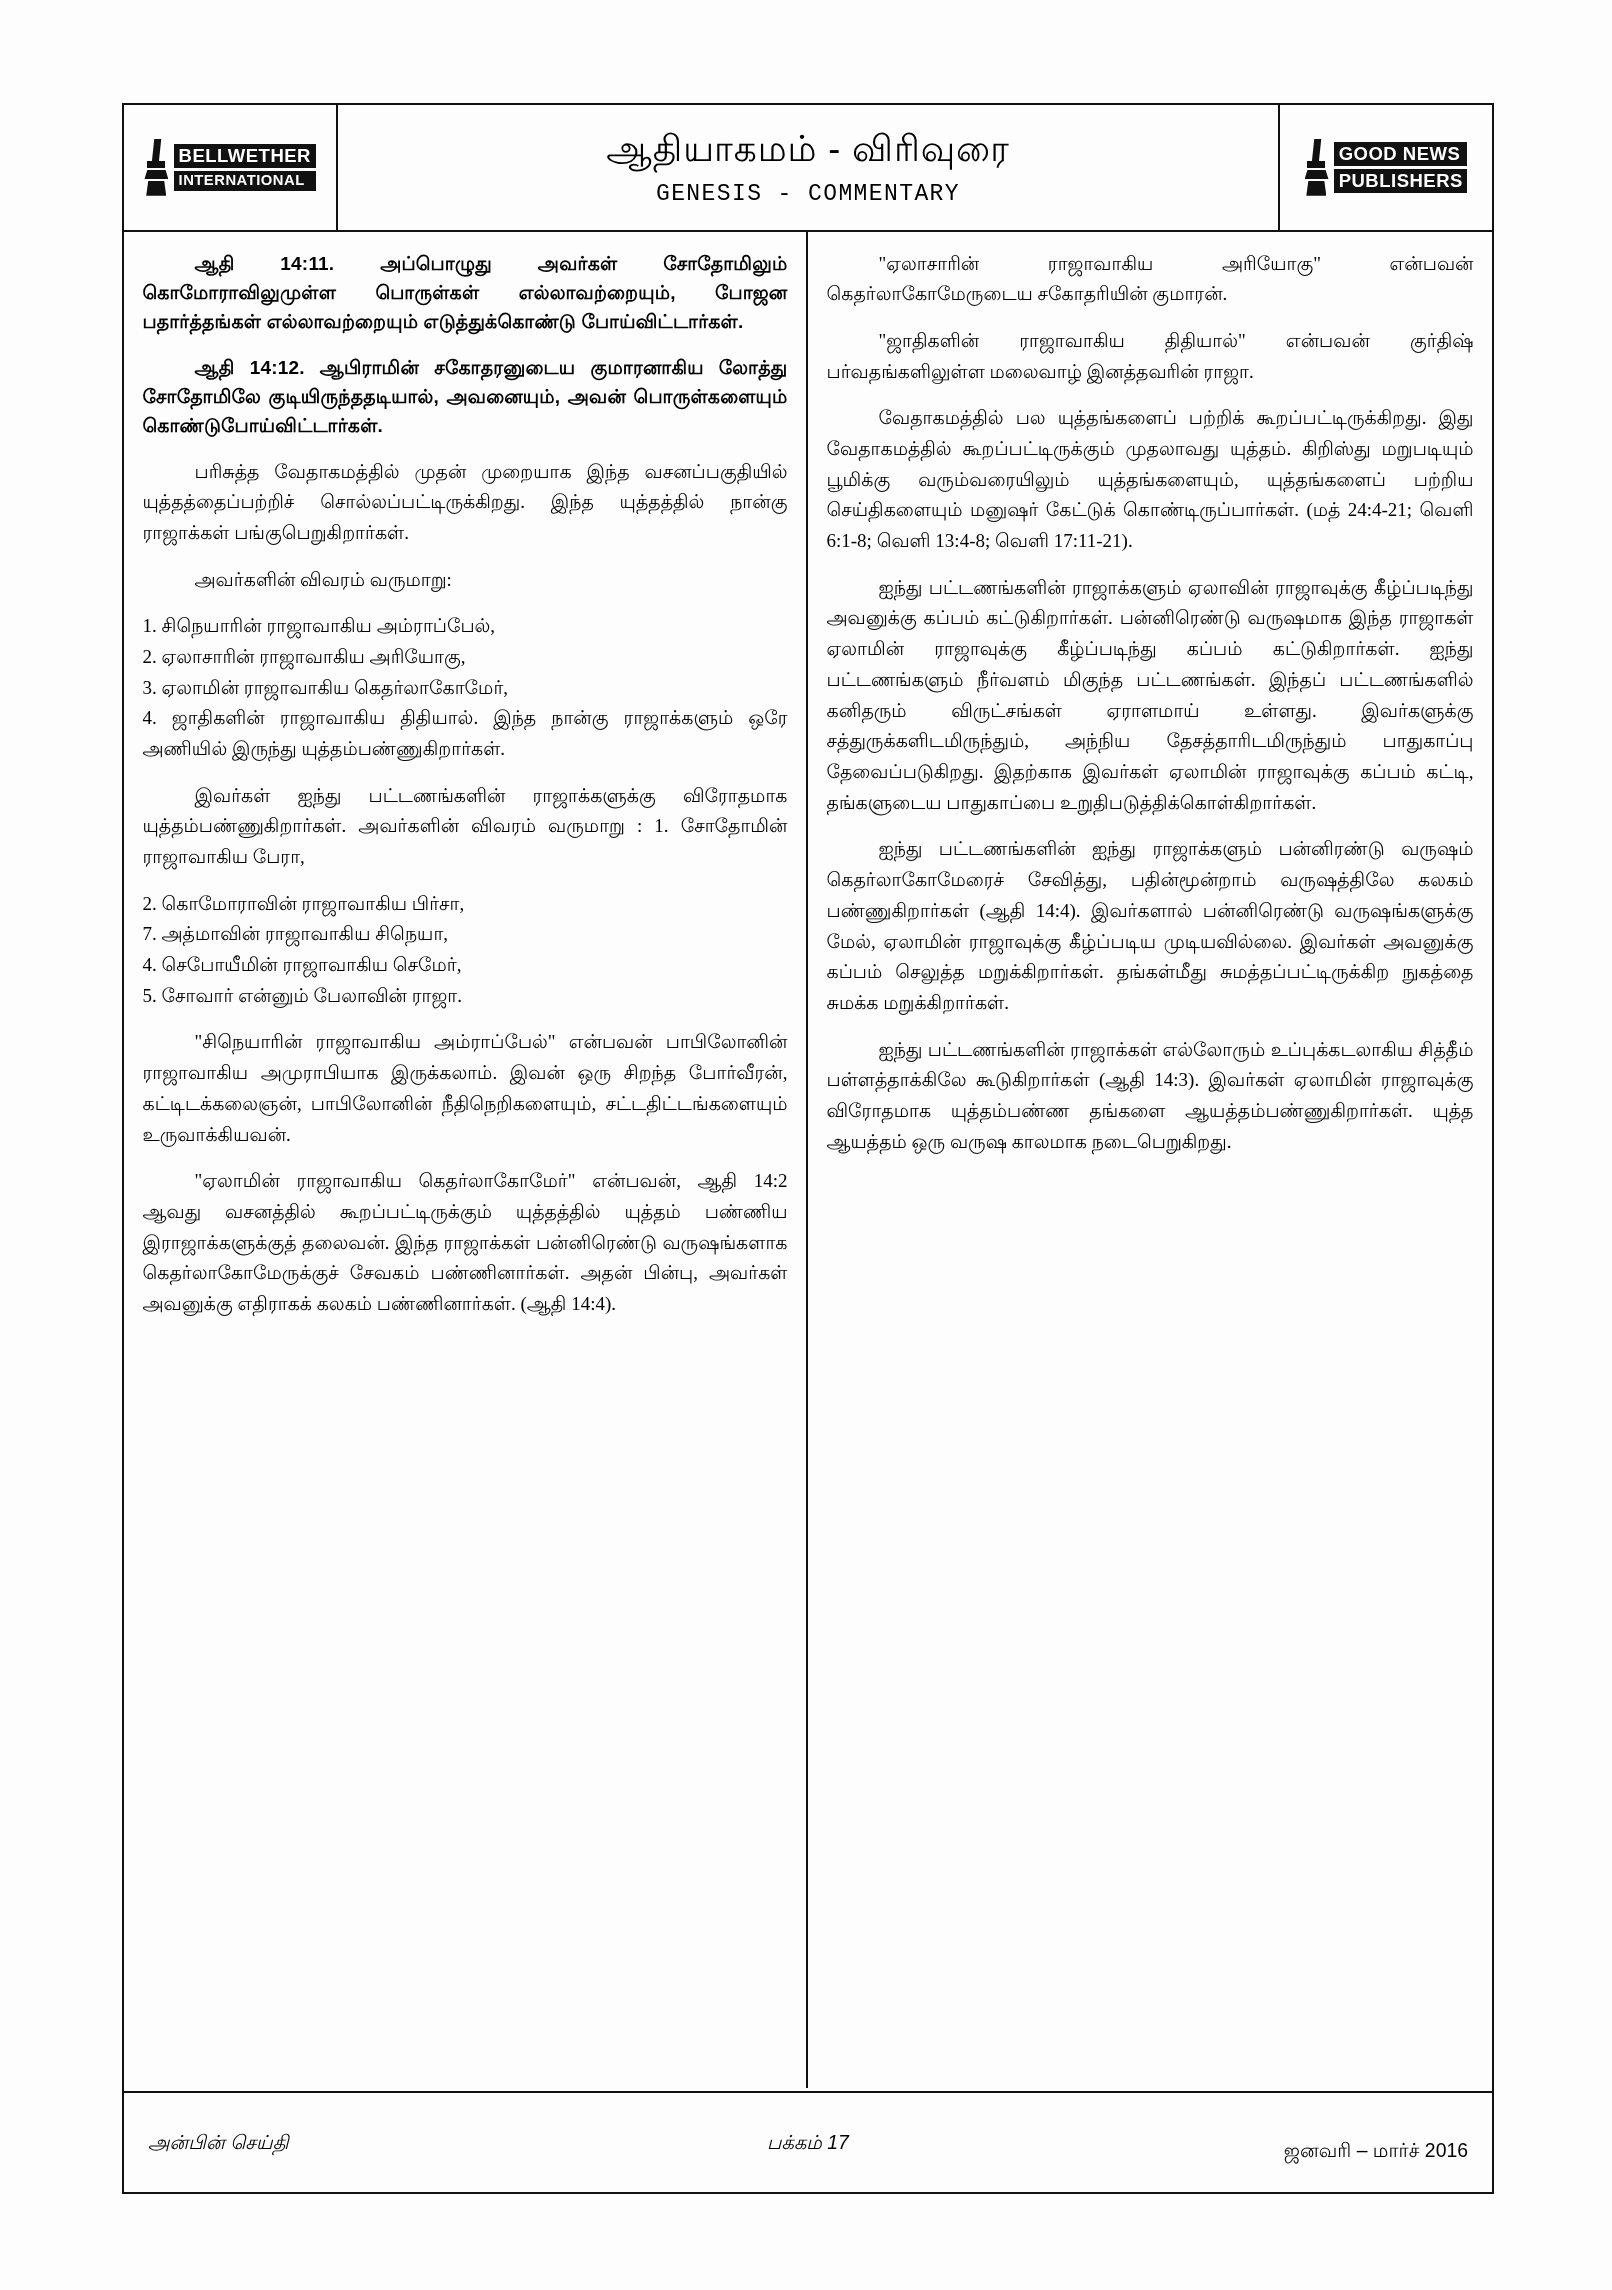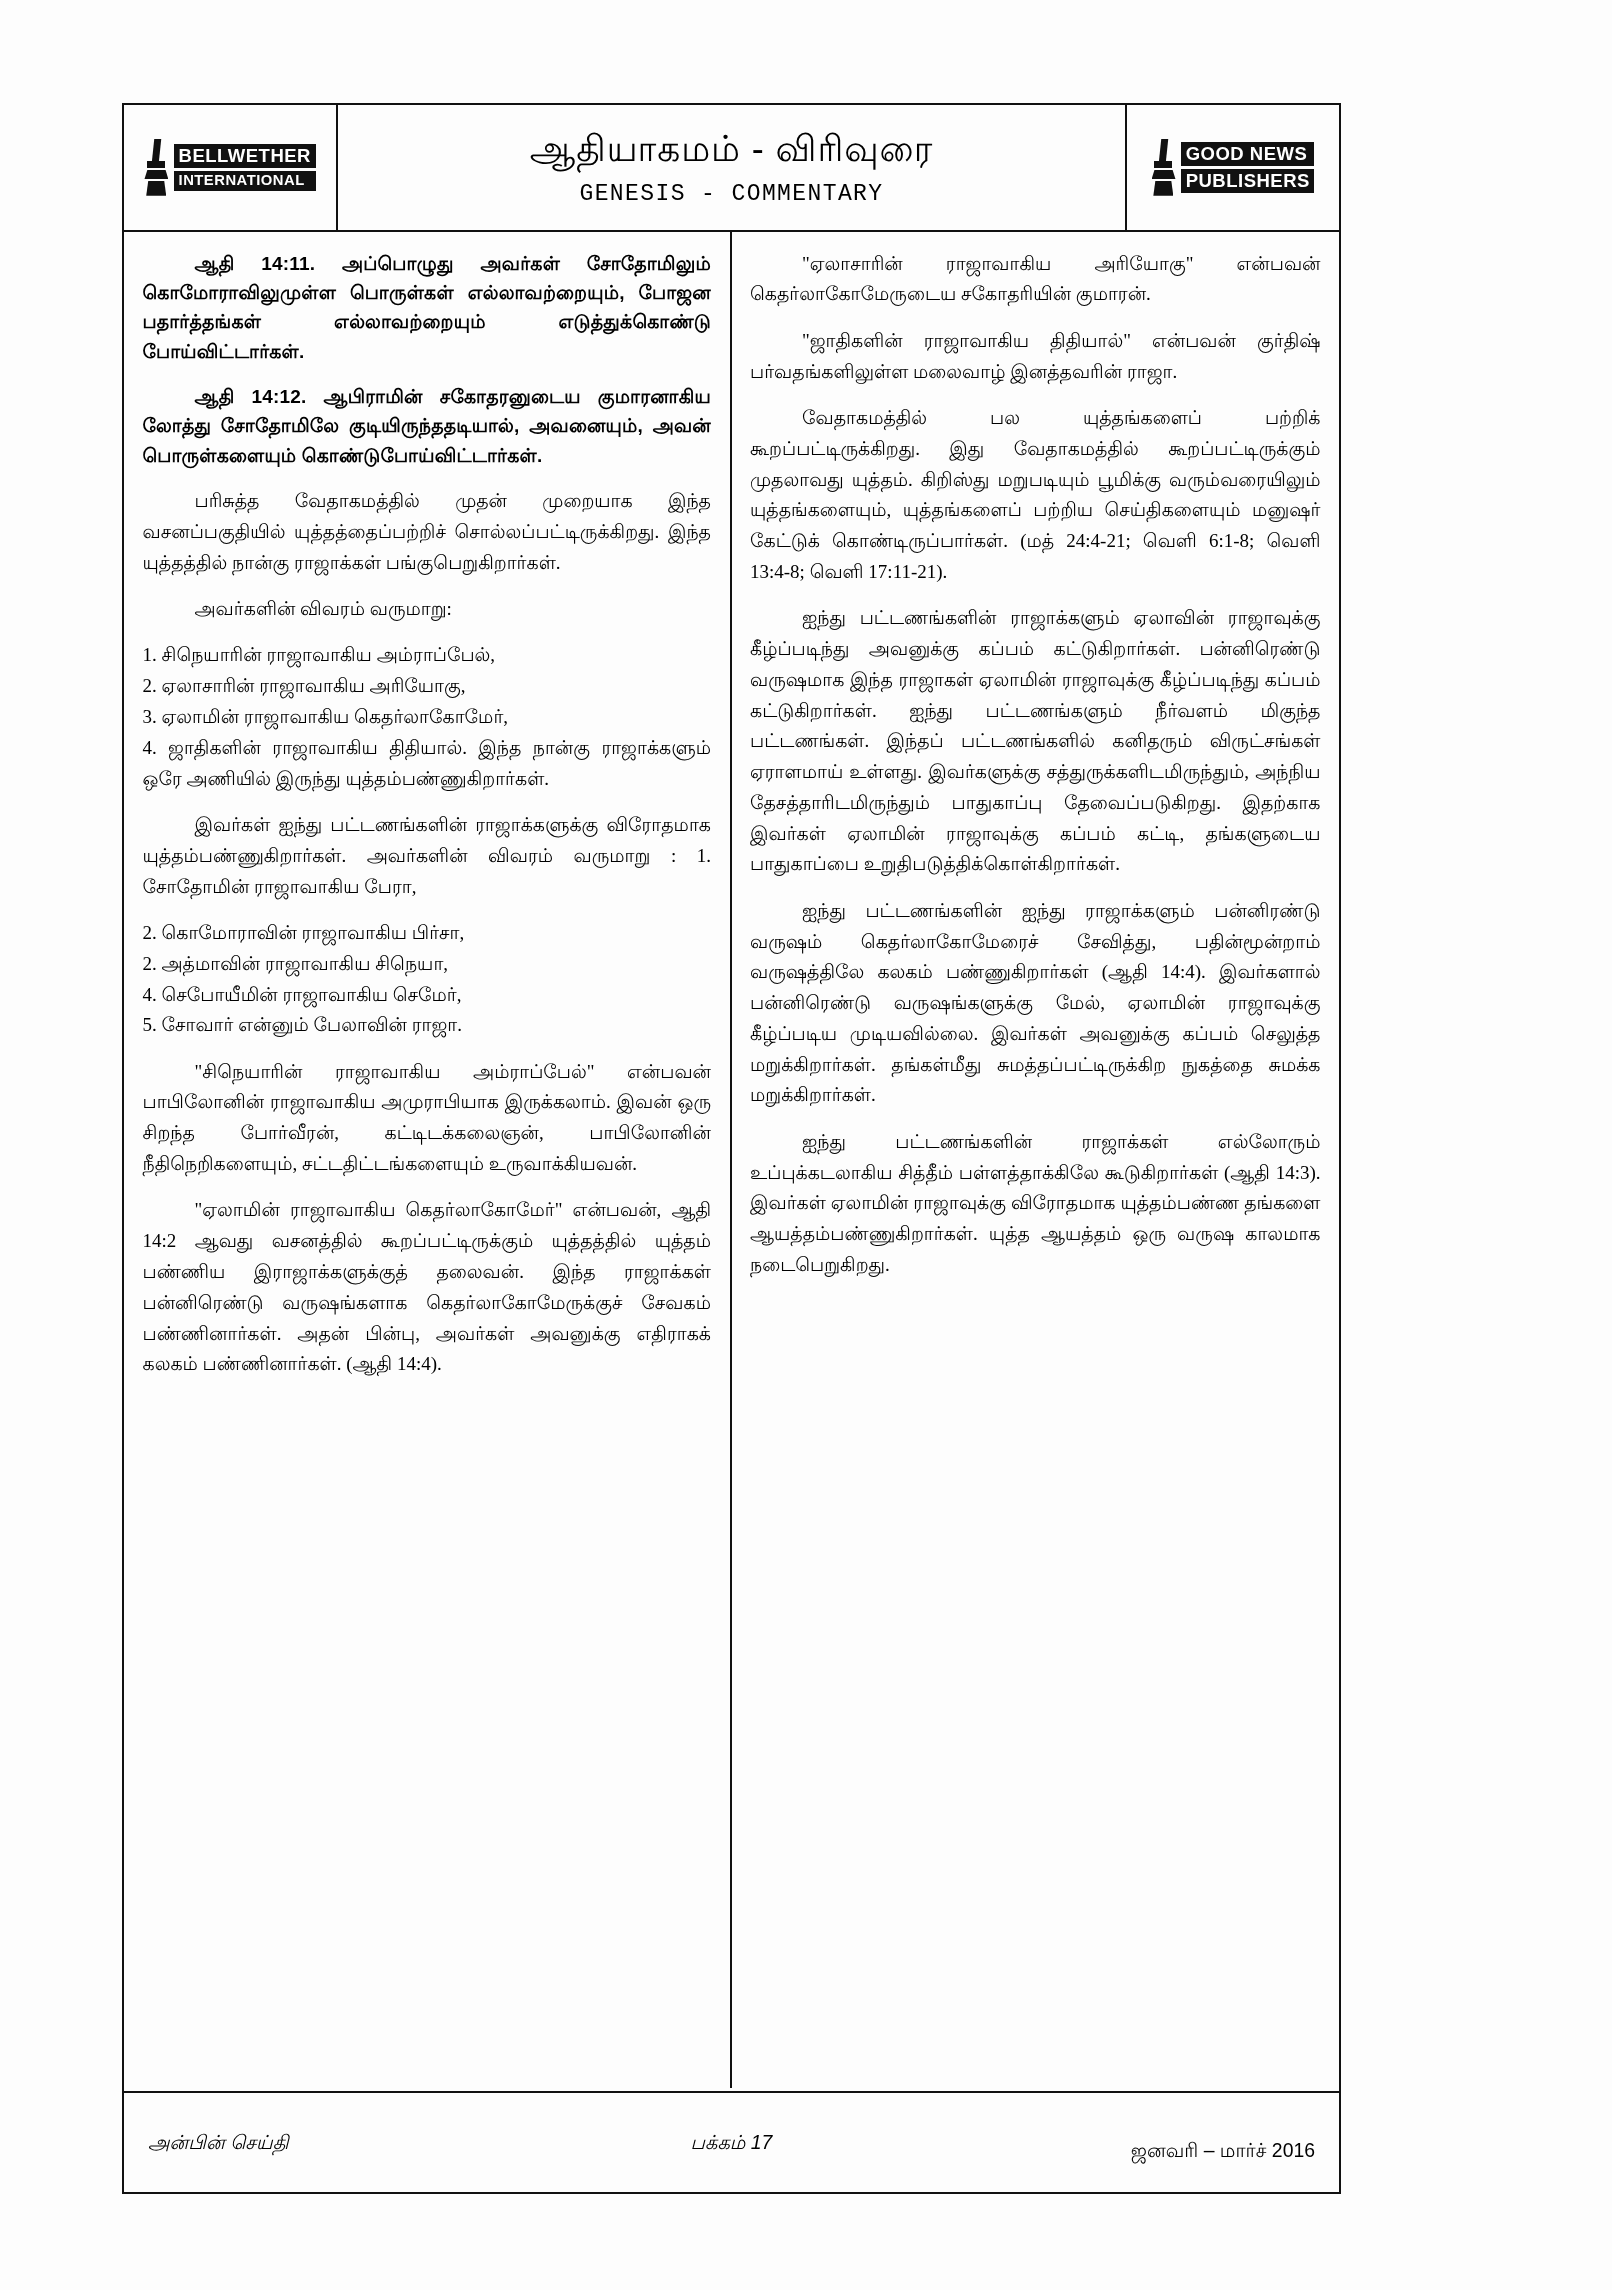--- a/index.html
+++ b/index.html
@@ -17,21 +17,21 @@
     position: absolute;
     left: 0; top: 0;
     width: 1612px;
     height: 2291px;
     background: #fdfdfd;
   }
   .frame {
     position: absolute;
     left: 122px;
     top: 103px;
-    width: 1219px;
+    width: 1372px;
     height: 2091px;
     border: 2.8px solid #111;
     box-sizing: border-box;
   }
   
   .masthead {
     position: absolute;
     left: 0; top: 0;
     width: 100%;
     height: 127px;
@@ -249,21 +249,21 @@
             <p>1.  சிநெயாரின் ராஜாவாகிய அம்ராப்பேல்,</p>
             <p>2.  ஏலாசாரின் ராஜாவாகிய அரியோகு,</p>
             <p>3.  ஏலாமின் ராஜாவாகிய கெதர்லாகோமேர்,</p>
             <p>4.  ஜாதிகளின் ராஜாவாகிய திதியால்.  இந்த நான்கு ராஜாக்களும் ஒரே அணியில் இருந்து யுத்தம்பண்ணுகிறார்கள்.</p>
           </div>
 
           <p class="para">இவர்கள் ஐந்து பட்டணங்களின் ராஜாக்களுக்கு விரோதமாக யுத்தம்பண்ணுகிறார்கள். அவர்களின் விவரம் வருமாறு : 1. சோதோமின் ராஜாவாகிய பேரா,</p>
 
           <div class="listblock">
             <p>2.  கொமோராவின் ராஜாவாகிய பிர்சா,</p>
-            <p>2.  அத்மாவின் ராஜாவாகிய சிநெயா,</p>
+            <p>7.  அத்மாவின் ராஜாவாகிய சிநெயா,</p>
             <p>4.  செபோயீமின் ராஜாவாகிய செமேர்,</p>
             <p>5.  சோவார் என்னும் பேலாவின் ராஜா.</p>
           </div>
 
           <p class="para">"சிநெயாரின் ராஜாவாகிய அம்ராப்பேல்" என்பவன் பாபிலோனின் ராஜாவாகிய அமுராபியாக இருக்கலாம். இவன் ஒரு சிறந்த போர்வீரன், கட்டிடக்கலைஞன், பாபிலோனின் நீதிநெறிகளையும், சட்டதிட்டங்களையும் உருவாக்கியவன்.</p>
           <p class="para">"ஏலாமின் ராஜாவாகிய கெதர்லாகோமேர்" என்பவன், ஆதி 14:2 ஆவது வசனத்தில் கூறப்பட்டிருக்கும் யுத்தத்தில் யுத்தம் பண்ணிய இராஜாக்களுக்குத் தலைவன். இந்த ராஜாக்கள் பன்னிரெண்டு வருஷங்களாக கெதர்லாகோமேருக்குச் சேவகம் பண்ணினார்கள். அதன் பின்பு, அவர்கள் அவனுக்கு எதிராகக் கலகம் பண்ணினார்கள். (ஆதி 14:4).</p>
         </div>
       </div>
 
       <div class="col right">

